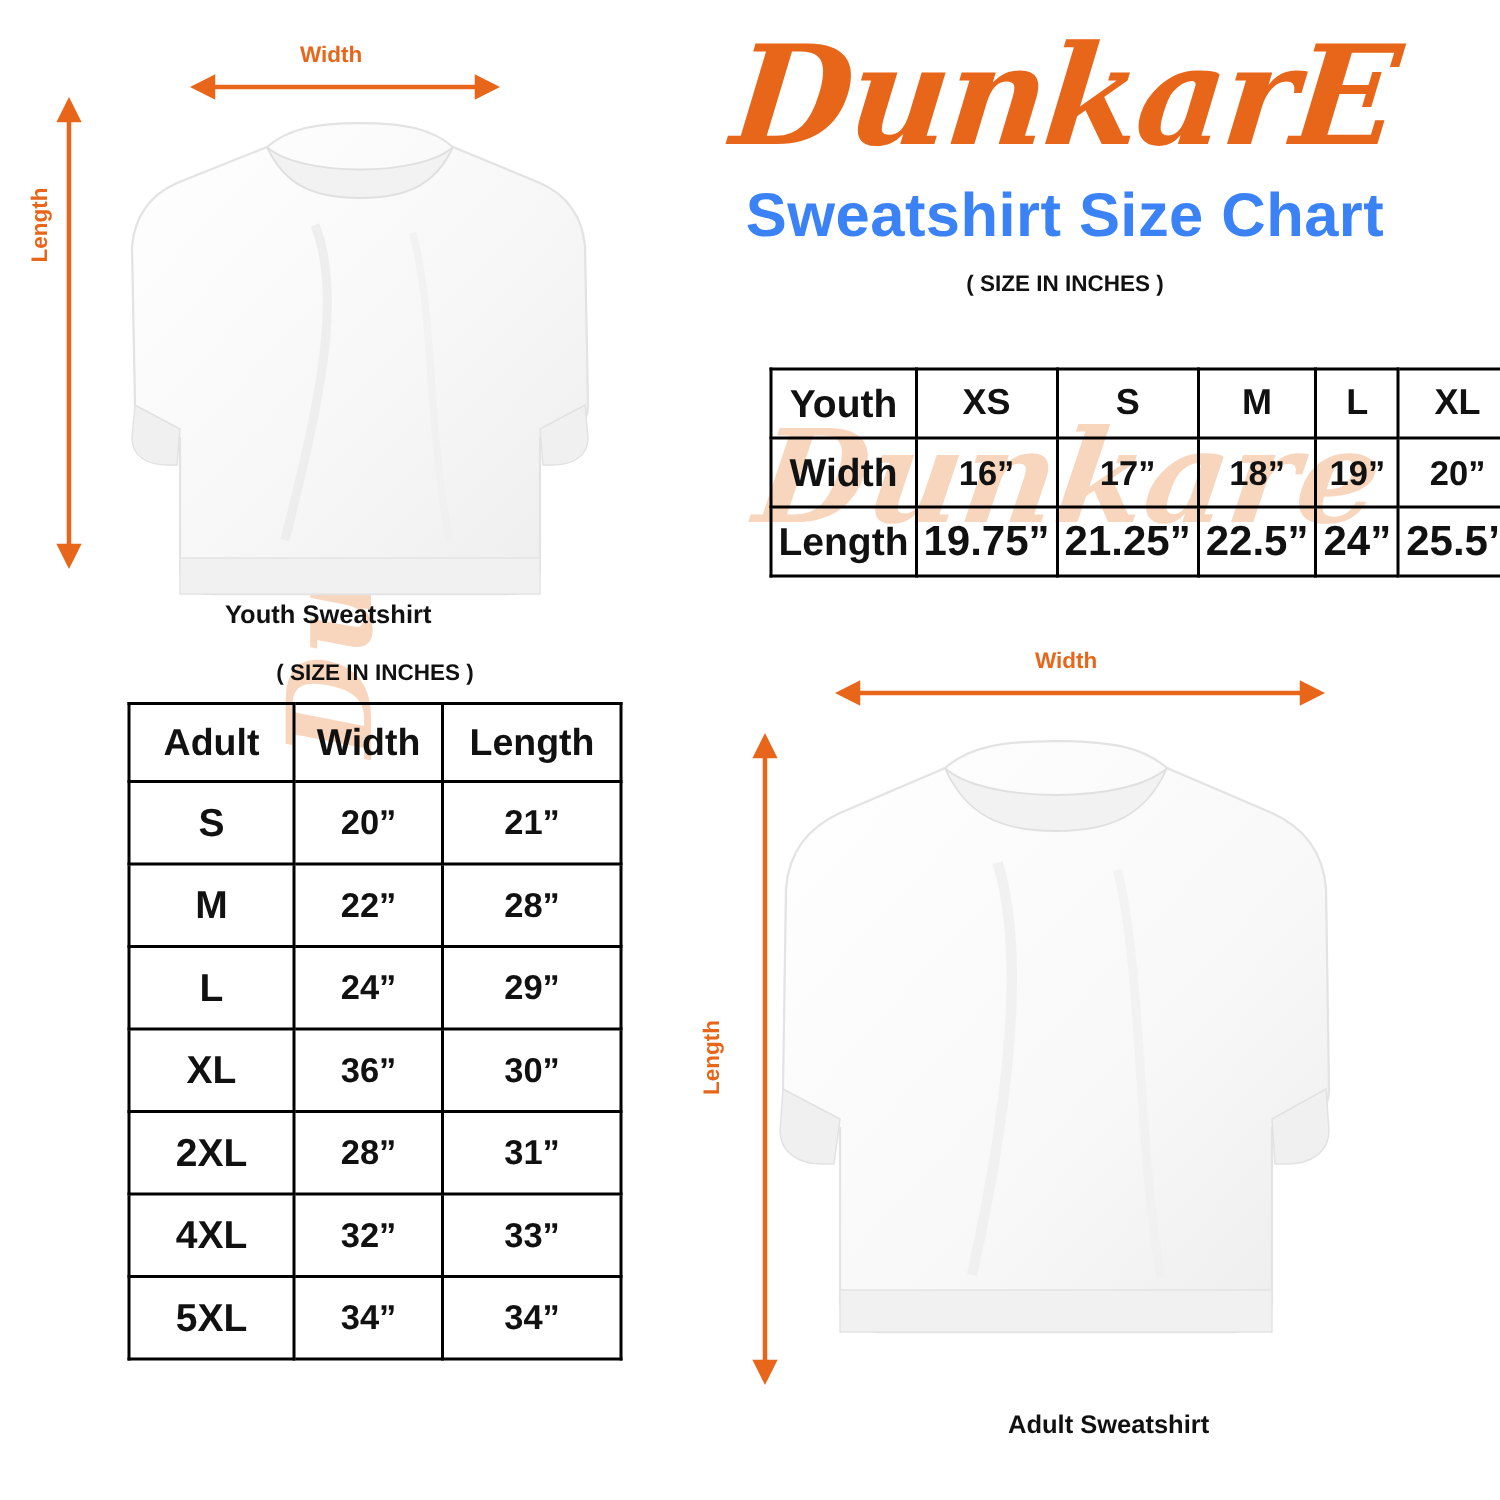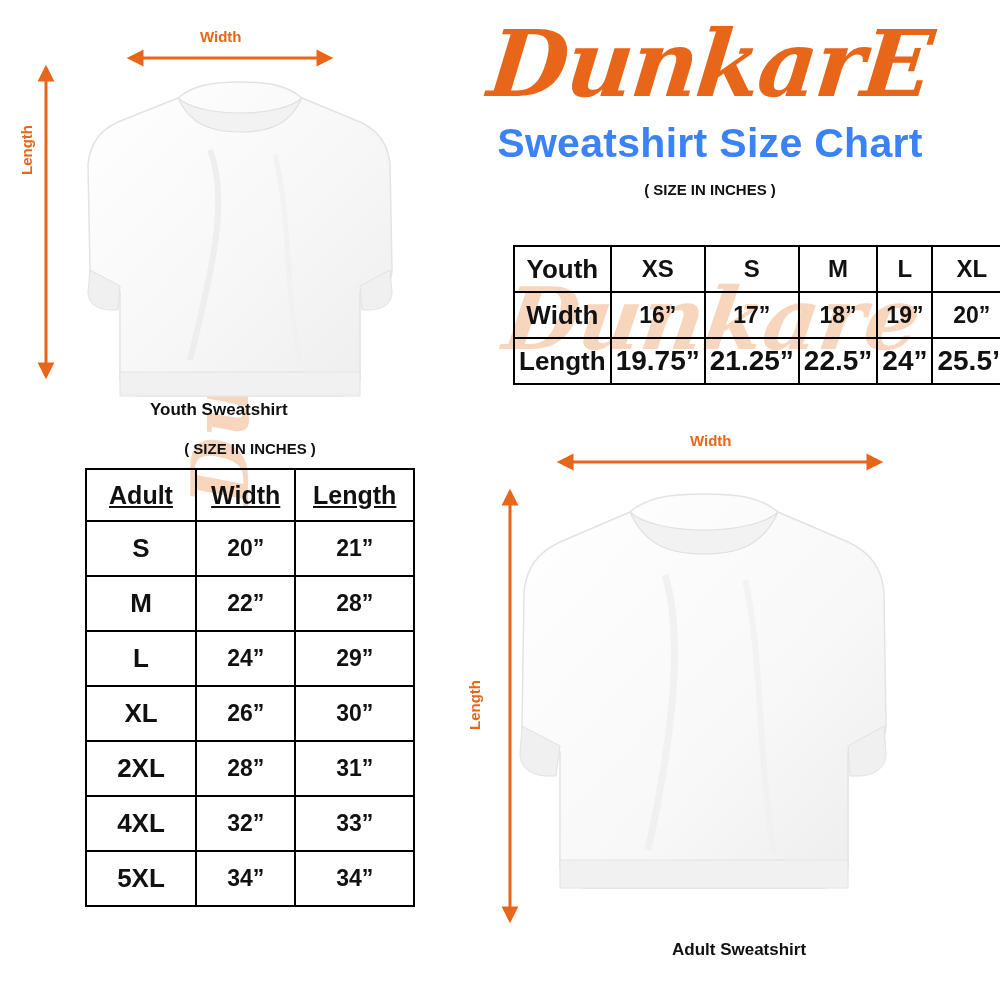--- a/index.html
+++ b/index.html
@@ -121,21 +121,20 @@
 
   
   #adult-table {
     left: 85px;
     top: 468px;
     width: 330px;
   }
   #adult-table th {
     height: 48px;
     font-size: 25px;
-    text-decoration: underline;
   }
   #adult-table td {
     height: 51px;
     font-size: 26px;
   }
   #adult-table .sizecell {
     width: 106px;
   }
   #adult-table .measure {
     font-size: 23px;
@@ -281,21 +280,21 @@
       <td class="measure">22”</td>
       <td class="measure">28”</td>
     </tr>
     <tr>
       <td class="sizecell">L</td>
       <td class="measure">24”</td>
       <td class="measure">29”</td>
     </tr>
     <tr>
       <td class="sizecell">XL</td>
-      <td class="measure">26”</td>
+      <td class="measure">36”</td>
       <td class="measure">30”</td>
     </tr>
     <tr>
       <td class="sizecell">2XL</td>
       <td class="measure">28”</td>
       <td class="measure">31”</td>
     </tr>
     <tr>
       <td class="sizecell">4XL</td>
       <td class="measure">32”</td>

